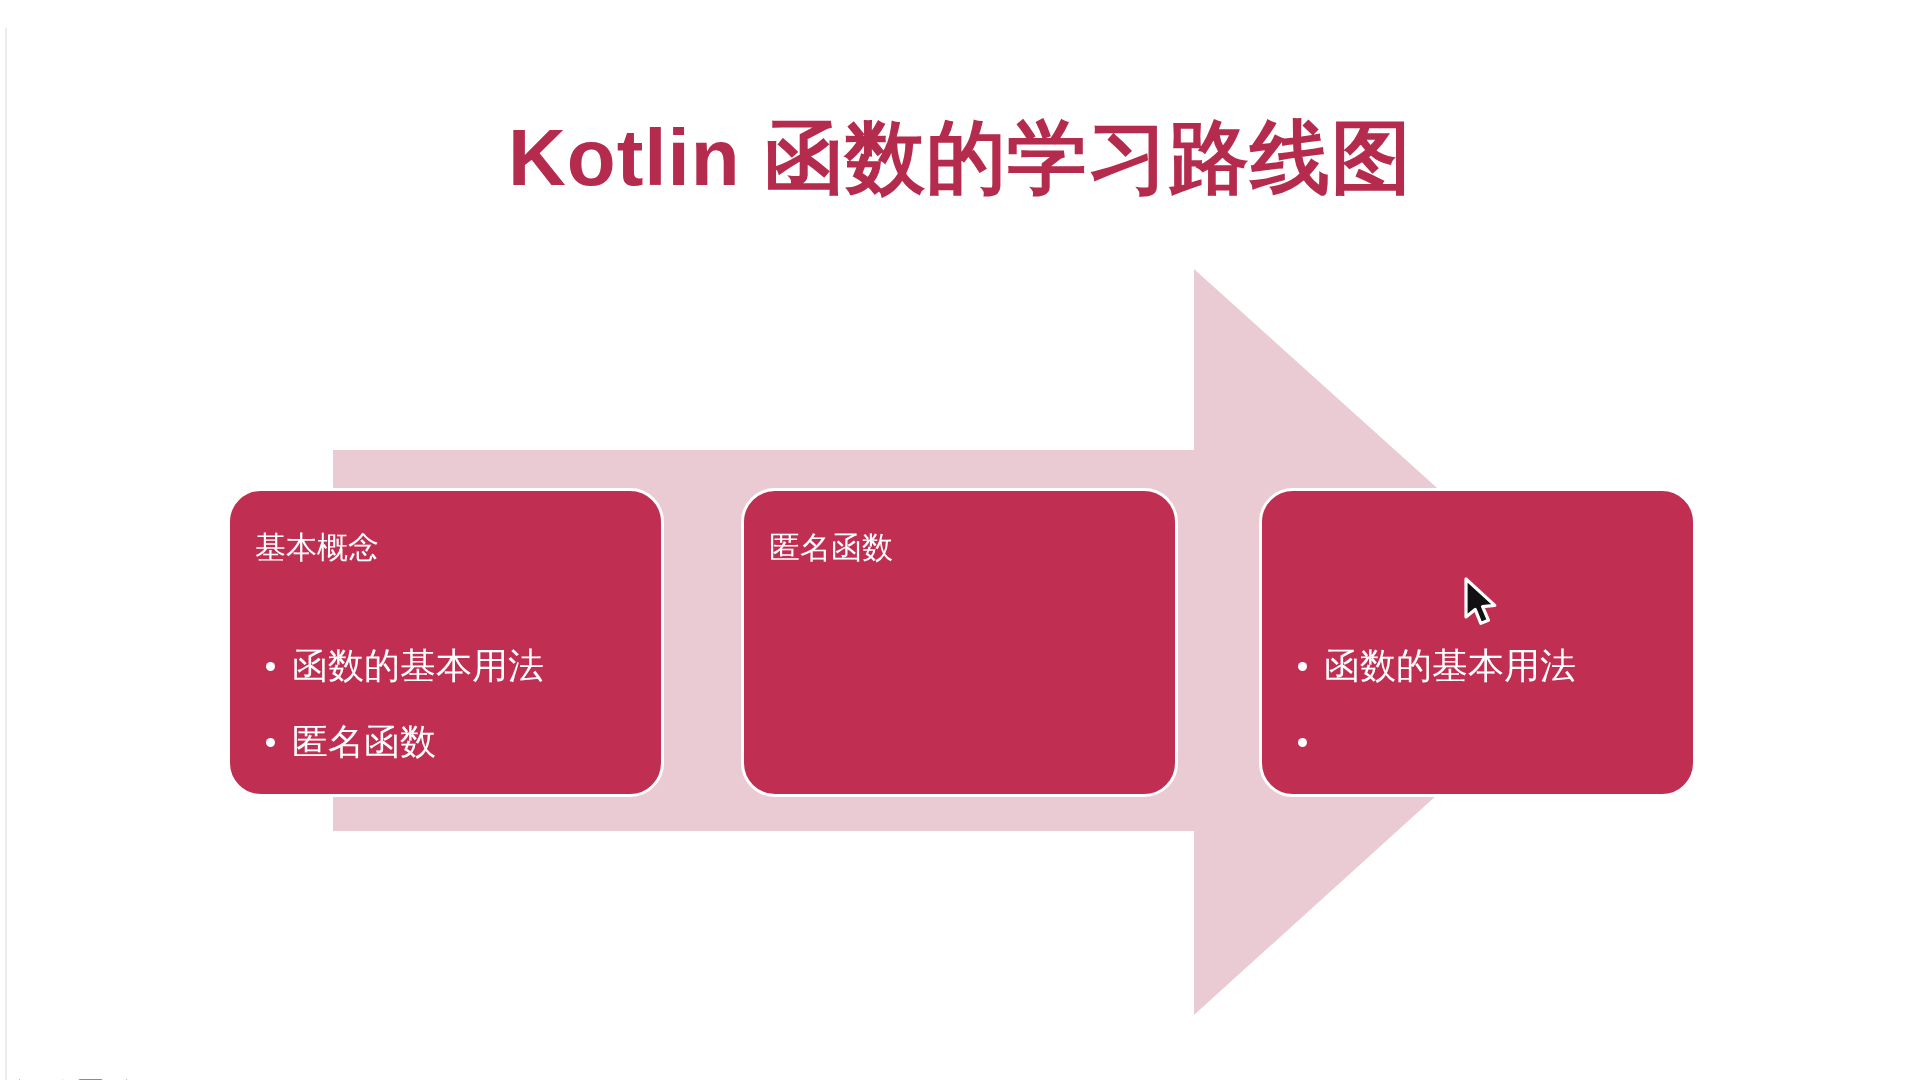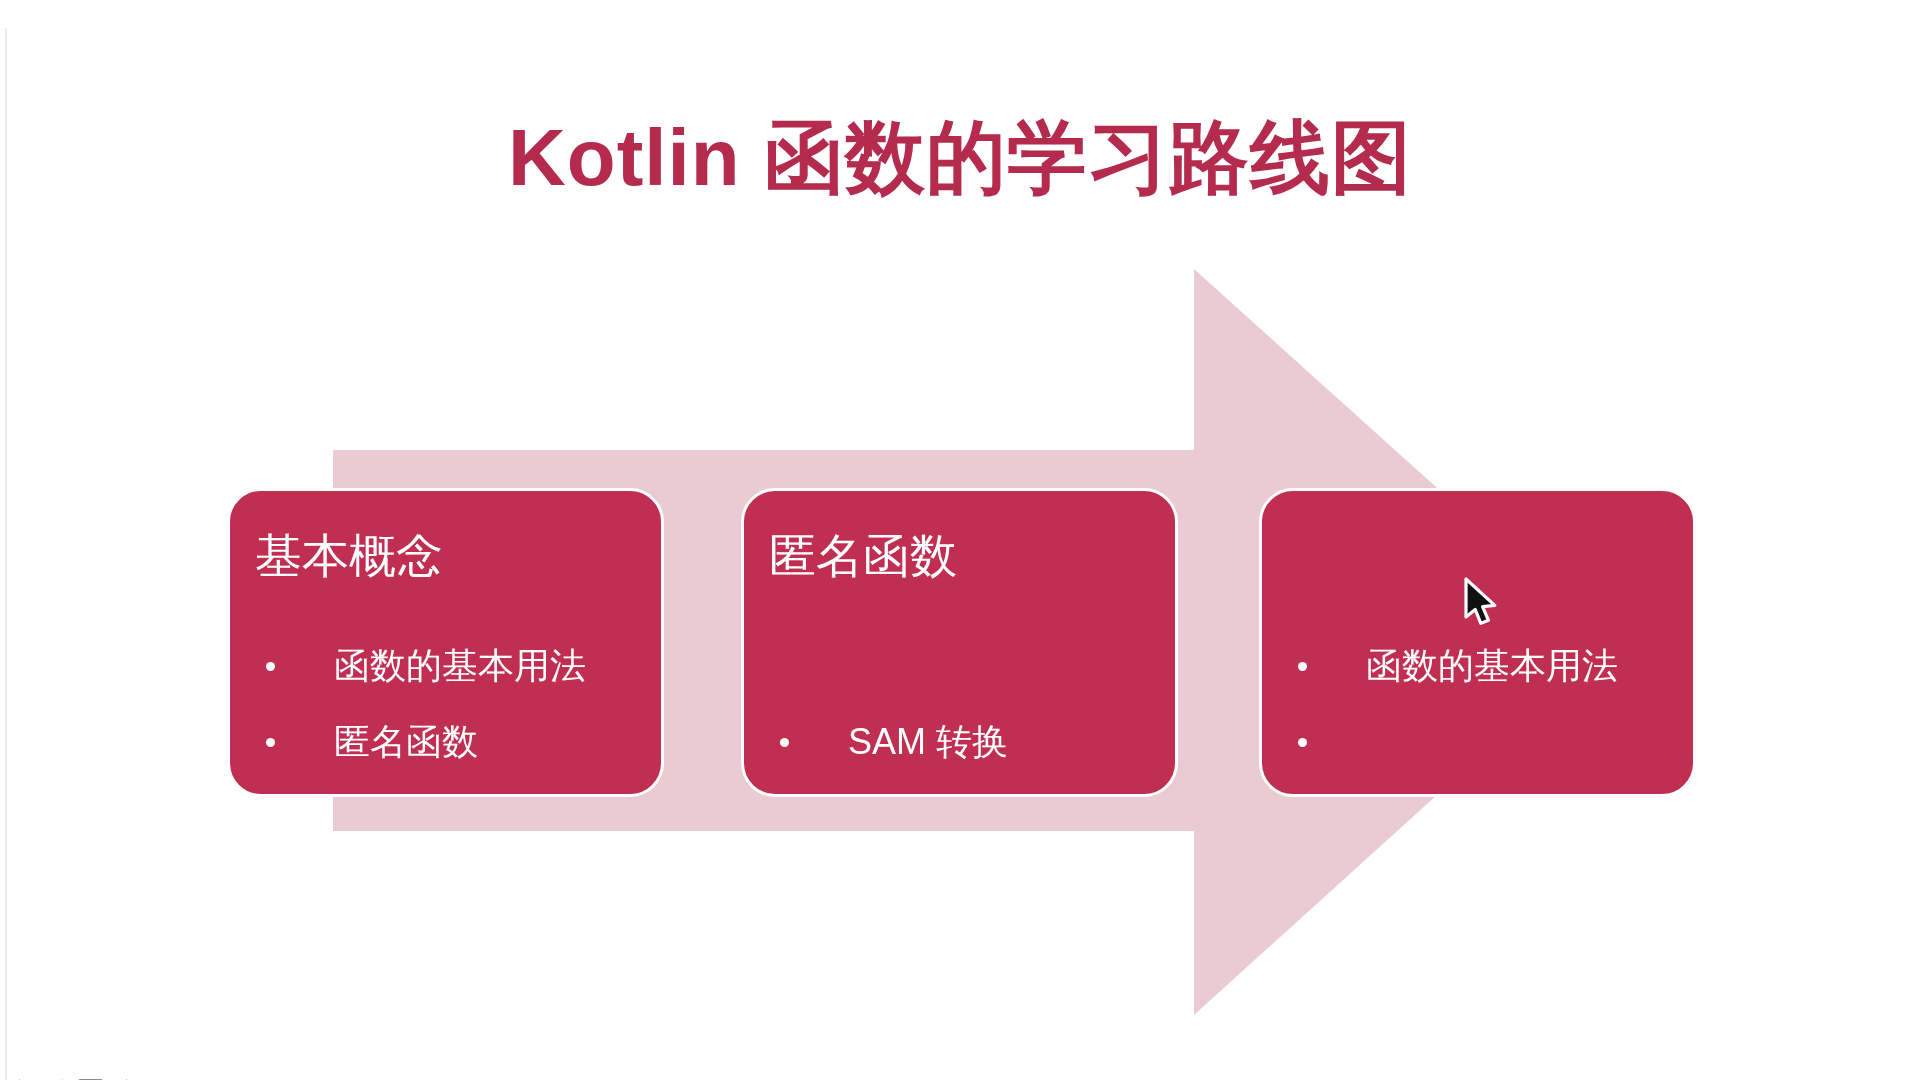--- a/index.html
+++ b/index.html
@@ -44,33 +44,32 @@
     border: 3px solid #ffffff;
     border-radius: 34px;
     color: #ffffff;
   }
   .box-1 { left: 227px; }
   .box-2 { left: 741px; }
   .box-3 { left: 1259px; }
   .box-heading {
     position: absolute;
     left: 25px; top: 40px;
-    font-size: 47px;
+    font-size: 31px;
     font-weight: 400;
     line-height: 1.1;
     color: #ffffff;
     white-space: nowrap;
     font-family: Liberation Serif, serif;
   }
   .bullet-row {
     position: absolute;
     left: 0; height: 50px;
     display: flex;
     align-items: center;
-    gap: 42px;
   }
   .bullet-row.row-0 { top: 150px; }
   .bullet-row.row-1 { top: 226px; }
   .bullet-dot {
     width: 9px; height: 9px;
     border-radius: 50%;
     background: #ffffff;
     margin-left: 36px;
     flex: 0 0 auto;
   }
@@ -119,24 +118,20 @@
       <span class="bullet-text">函数的基本用法</span>
     </div>
     <div class="bullet-row row-1">
       <span class="bullet-dot"></span>
       <span class="bullet-text">匿名函数</span>
     </div>
   </div>
 
   <div class="box box-2">
     <div class="box-heading">匿名函数</div>
-    <div class="bullet-row row-1">
-      <span class="bullet-dot"></span>
-      <span class="bullet-text">SAM 转换</span>
-    </div>
   </div>
 
   <div class="box box-3">
     <div class="bullet-row row-0">
       <span class="bullet-dot"></span>
       <span class="bullet-text">函数的基本用法</span>
     </div>
     <div class="bullet-row row-1">
       <span class="bullet-dot"></span>
     </div>

